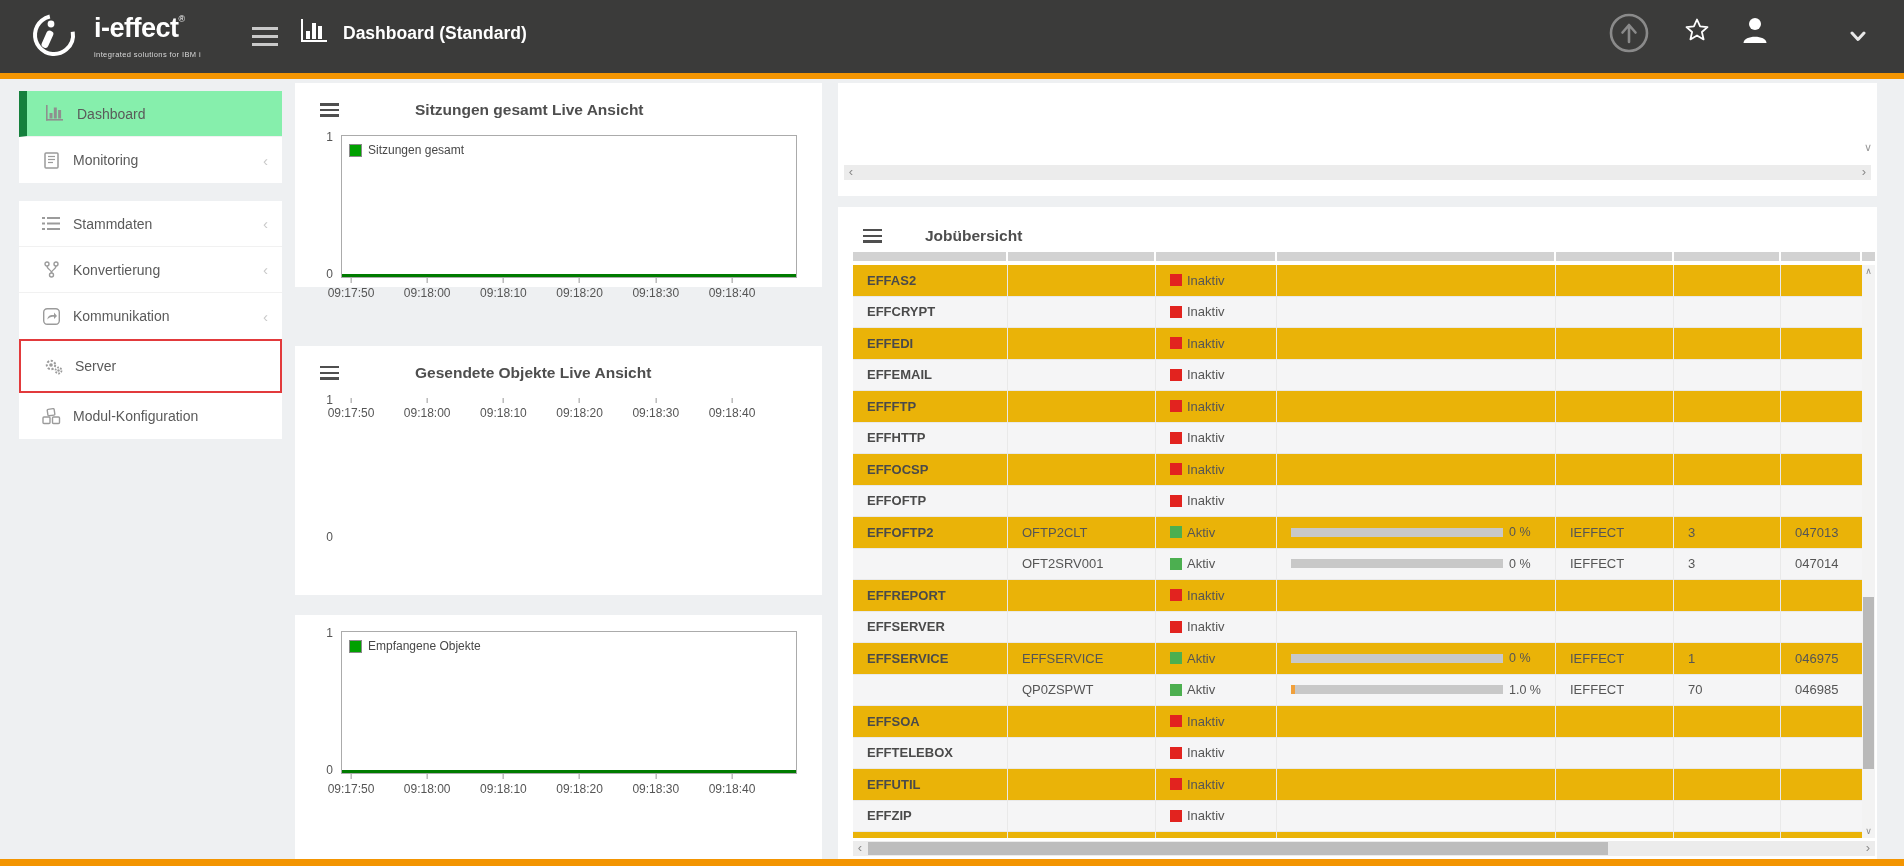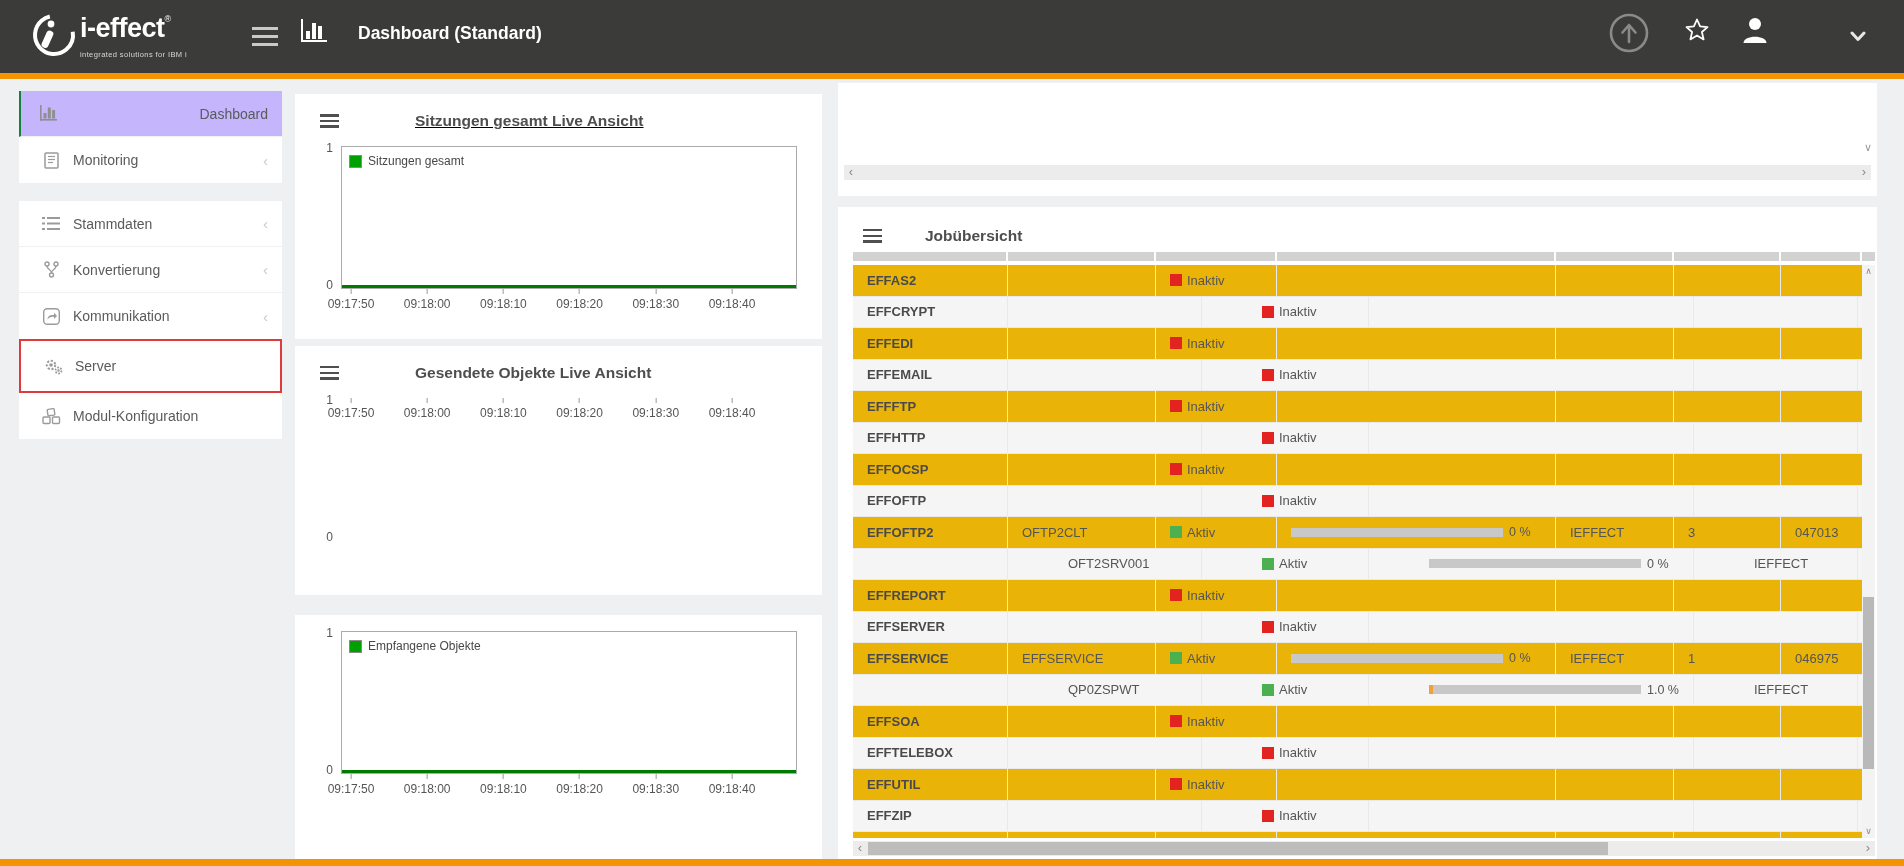--- a/index.html
+++ b/index.html
@@ -1,55 +1,55 @@
 <!DOCTYPE html>
 <html><head>
 <meta charset="utf-8">
 <style>
   * { margin:0; padding:0; box-sizing:border-box; }
   html,body { width:1904px; height:866px; overflow:hidden; }
   body { font-family:"Liberation Sans", sans-serif; background:#eef0f2; position:relative; }
 
   
   .topbar { position:absolute; left:0; top:0; width:1904px; height:73px; background:#3b3b3a; }
-  .logo { position:absolute; left:30px; top:11px; display:flex; align-items:center; gap:2px; }
+  .logo { position:absolute; left:30px; top:11px; display:flex; align-items:center; gap:16px; }
   .logo-texts { color:#fff; line-height:1; }
   .logo-name { font-size:27px; font-weight:bold; letter-spacing:-0.5px; }
   .logo-reg { font-size:9px; vertical-align:top; }
   .logo-tagline { font-size:7.5px; color:#d8d8d8; margin-top:9px; letter-spacing:0.4px; }
   .tb-burger { position:absolute; left:252px; top:27px; width:26px; height:19px; cursor:pointer;
     background:linear-gradient(#c9c9c9 0 3px, transparent 3px 8px, #c9c9c9 8px 11px, transparent 11px 16px, #c9c9c9 16px 19px); }
-  .tb-title { position:absolute; left:300px; top:18px; display:flex; align-items:center;gap:15px; }
+  .tb-title { position:absolute; left:300px; top:18px; display:flex; align-items:center; }
   .tb-title-text { color:#fff; font-size:17.5px; font-weight:bold; margin-left:15px; }
   .tb-right-ic { position:absolute; cursor:pointer; }
   .ic-upload { left:1608px; top:12px; }
   .ic-star { left:1684px; top:17px; }
   .ic-user { left:1740px; top:15px; }
   .ic-chevron { left:1850px; top:28px; }
 
   .orange-top { position:absolute; left:0; top:73px; width:1904px; height:6px; background:#f39502; }
   .orange-bottom { position:absolute; left:0; top:859px; width:1904px; height:7px; background:#f39502; }
 
   
   .sidebar { position:absolute; left:19px; top:91px; width:263px; }
   .sb-group { background:#fff; }
   .sb-spacer { height:18px; }
   .sb-item { height:46px; display:flex; align-items:center; padding:0 14px 0 22px;
     border-bottom:1px solid #f1f1f1; background:#fff; cursor:pointer; }
   .sb-item:last-child { border-bottom:none; }
   .sb-item .sb-ic { width:20px; margin-right:12px; display:flex; justify-content:center; }
   .sb-label { font-size:14px; color:#5a5a5a; }
   .sb-chev { margin-left:auto; color:#c9c9c9; font-size:15px; }
-  .sb-item.active { border-left:2px solid #15803d; padding-left:18px; background:#c4b5fd;justify-content:space-between; }
+  .sb-item.active { border-left:8px solid #15803d; padding-left:18px; background:#86efac; }
   .sb-server-box { border:2px solid #e23a3c; background:#fff; }
   .sb-server-box .sb-item { border-bottom:none; height:50px; }
 
   
   .cpanel { position:absolute; left:295px; width:527px; background:#fff; }
-  .cp1 { top:94px;  height:245px;text-decoration:underline; }
+  .cp1 { top:83px;  height:204px; }
   .cp2 { top:346px; height:249px; }
   .cp3 { top:615px; height:244px; }
   .phead { padding:18px 0 0 25px; display:flex; align-items:center; }
   .pburger { width:19px; height:14px; cursor:pointer;
     background:linear-gradient(#4f4f4f 0 2.5px, transparent 2.5px 5.7px, #4f4f4f 5.7px 8.2px, transparent 8.2px 11.4px, #4f4f4f 11.4px 14px); }
   .ptitle { font-size:15.5px; font-weight:bold; color:#4e4e4e; margin-left:76px; }
   .chart-wrap { position:relative; margin:16px 25px 0 46px; }
   .plot { position:relative; height:143px; border:1px solid #ababab; background:#fff; }
   .legend { position:absolute; top:7px; left:7px; display:flex; align-items:center; gap:6px; }
   .lsq { width:13px; height:13px; background:#00a000; border:1px solid #8a8a8a; }
@@ -76,21 +76,21 @@
   .job-panel { position:absolute; left:838px; top:207px; width:1039px; height:652px; background:#fff; }
   .job-head { padding:20px 0 0 25px; display:flex; align-items:center; }
   .job-title { font-size:15.5px; font-weight:bold; color:#4e4e4e; margin-left:43px; }
   .hdr-strip { position:absolute; left:15px; top:45px; width:1022px; height:9px; display:grid;
     grid-template-columns:155px 148px 121px 279px 118px 107px 81px 13px; }
   .hdr-strip div { background:#d2d2d2; border-right:2px solid #fff; }
   .hdr-strip div:last-child { border-right:none; }
   .jtable { position:absolute; left:15px; top:58px; width:1009px; height:573px; overflow:hidden; }
   .trow { display:grid; grid-template-columns:155px 148px 121px 279px 118px 107px 81px;
     height:31.5px; border-bottom:1px solid #e9e9e9; background:#eab308; cursor:pointer; }
-  .trow.alt { background:#f5f5f6;gap:46px; }
+  .trow.alt { background:#f5f5f6; }
   .tcell { display:flex; align-items:center; padding-left:14px; border-right:1px solid #e9e9e9;
     font-size:13px; color:#555; overflow:hidden; white-space:nowrap; }
   .tcell:last-child { border-right:none; }
   .tcell.name { font-weight:bold; color:#4a4a4a; }
   .st-sq { width:12px; height:12px; margin-right:5px; flex:none; }
   .st-active { background:#4caf50; }
   .st-inactive { background:#e2231f; }
   .ptrack { position:relative; width:212px; height:9px; background:#c8c8c8; flex:none; }
   .pfill { position:absolute; left:0; top:0; bottom:0; background:#f0a03c; }
   .plabel { margin-left:6px; font-size:12.5px; color:#555; }

